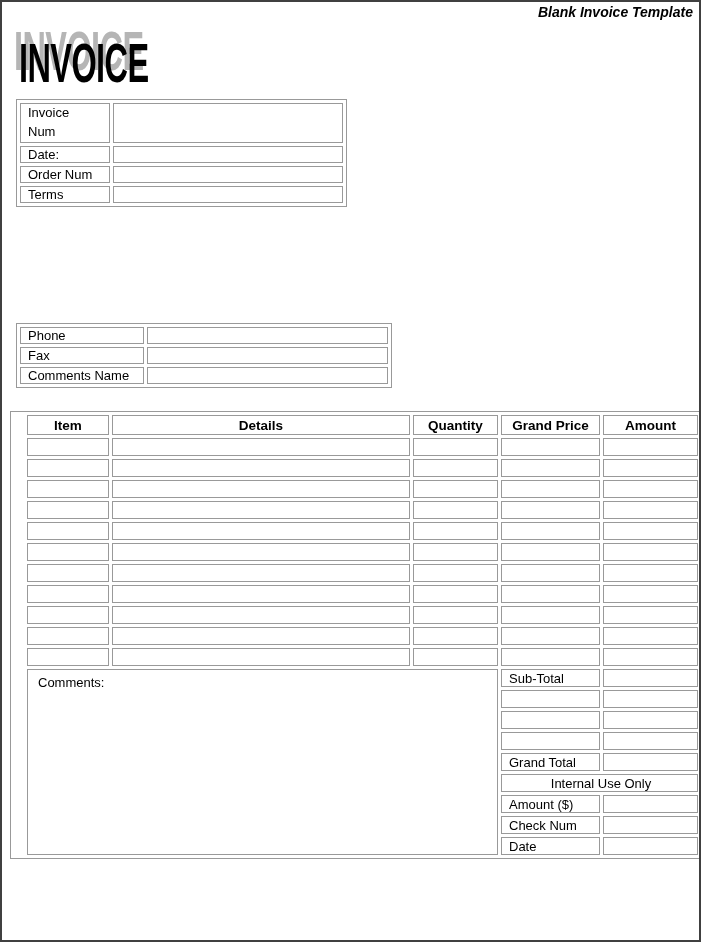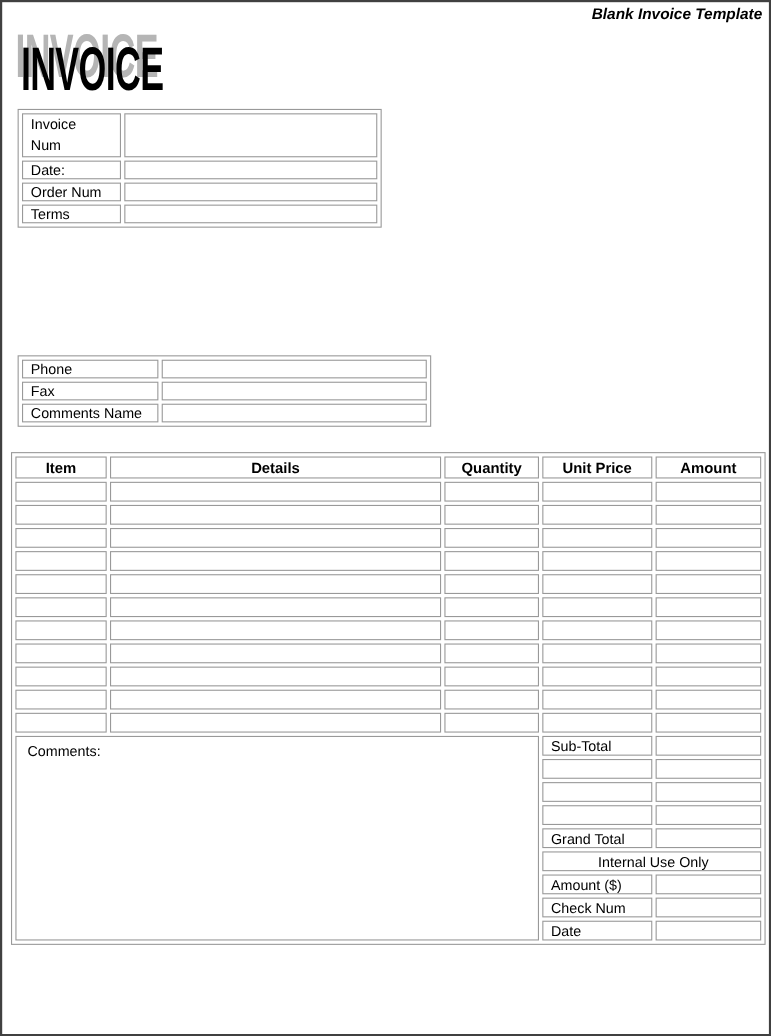--- a/index.html
+++ b/index.html
@@ -51,21 +51,21 @@
   }
   table.grid th { font-weight:bold; text-align:center; padding:0 2px; height:20px; font-size:13.5px; }
 
   #tbl-invoice { left:14px; top:97px;  width:331px; }
   #tbl-company { left:14px; top:223px; width:331px; }
   #tbl-contact { left:14px; top:321px; width:376px; }
 
   #tbl-invoice td.tall { height:40px; white-space:normal; line-height:1.45; }
   #tbl-invoice td.tall span { display:inline-block; max-width:56px; }
 
-  #tbl-items { left:8px; top:409px; width:686px; }
+  #tbl-items { left:8px; top:409px; width:686px;padding-left:13px; }
   #tbl-items td { height:18px; }
 
   td.comments-cell {
     vertical-align:top !important;
     padding:5px 6px 0 10px !important;
     font-weight:bold;
     white-space:normal !important;
   }
   td.bold-label { font-weight:bold; font-size:13.5px; }
   td.center-label { text-align:center; font-weight:bold; font-size:13.5px; padding:0 2px; }
@@ -135,21 +135,21 @@
         <col style="width:298px">
         <col style="width:85px">
       <col style="width:99px">
         <col style="width:95px">
     </colgroup>
     <thead>
       <tr>
         <th>Item</th>
         <th>Details</th>
         <th>Quantity</th>
-        <th>Unit Price</th>
+        <th>Grand Price</th>
         <th>Amount</th>
       </tr>
     </thead>
     <tbody>
         <tr>
           <td></td>
           <td></td>
           <td></td>
           <td></td>
           <td></td>

